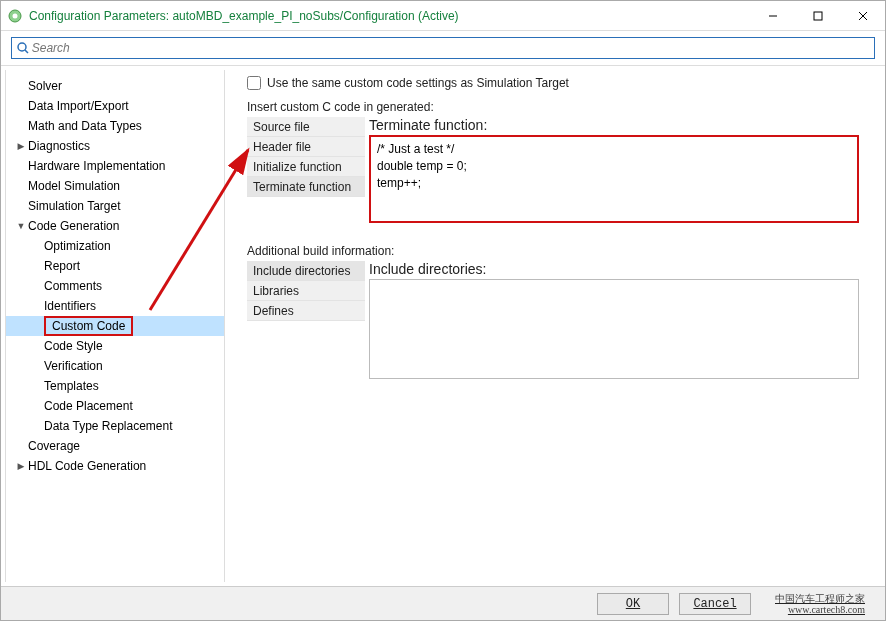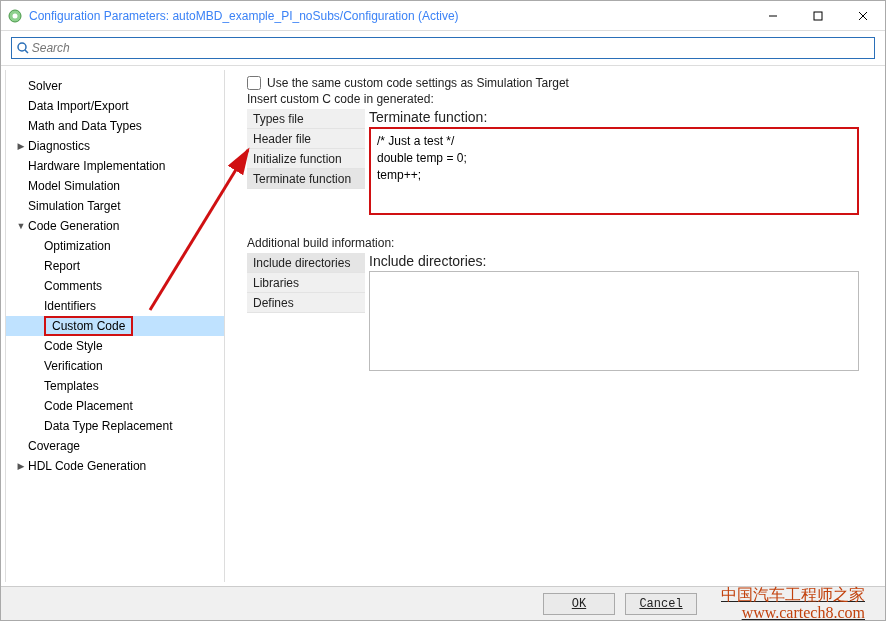--- a/index.html
+++ b/index.html
@@ -26,21 +26,21 @@
     display: flex;
     align-items: center;
     border-bottom: 1px solid #ddd;
     background: #fff;
     padding-left: 6px;
   }
   .titlebar-icon {
     width: 16px; height: 16px;
     margin-right: 6px;
   }
-  .title-text { flex: 1; font-size: 12px; color: #3b82f6; }
+  .title-text { flex: 1; font-size: 12px; color: #15803d; }
   .win-controls { display: flex; }
   .win-btn {
     width: 45px; height: 30px;
     display: flex; align-items: center; justify-content: center;
     font-size: 14px; color: #222;
     cursor: default;
   }
   .search-wrap {
     padding: 6px 10px;
   }
@@ -103,21 +103,21 @@
   }
   .tree-row .notoggle { width: 12px; }
   .right-pane {
     flex: 1;
     padding: 10px 26px 10px 22px;
     overflow: auto;
     position: relative;
   }
   .checkbox-row {
     display: flex; align-items: center;
-    margin-bottom: 2px;
+    margin-bottom: 10px;
   }
   .checkbox-row input[type=checkbox] { margin-right: 6px; width: 14px; height: 14px; }
   .section-label {
     margin: 2px 0 3px 0;
     font-size: 12px;
   }
   .hgroup {
     display: flex;
     align-items: flex-start;
     gap: 0;
@@ -193,22 +193,22 @@
     height: 22px;
     border: 1px solid #aaa;
     background: #eaeaea;
     font-size: 12px;
     font-family: Consolas, "Courier New", monospace;
     text-align: center;
     line-height: 20px;
     cursor: default;
   }
   .watermark {
-    font-size: 16px;
-    color: #c2410c;
+    font-size: 10px;
+    color: #404040;
     font-family: "SimSun", serif;
     margin-left: 14px;
     display: flex; flex-direction: column; align-items: flex-end;
     line-height: 1.1;
   }
 </style>
 </head>
 <body>
 
 <div class="window">
@@ -338,21 +338,21 @@
 
       <div class="checkbox-row">
         <input type="checkbox" style="">
         <span>Use the same custom code settings as Simulation Target</span>
       </div>
 
       <div class="section-label">Insert custom C code in generated:</div>
 
       <div class="hgroup">
         <div class="tabcol" id="code-tabs">
-            <div class="vtab">Types file</div>
+            <div class="vtab">Source file</div>
             <div class="vtab">Header file</div>
             <div class="vtab">Initialize function</div>
             <div class="vtab active">Terminate function</div>
           </div>
         <div class="group-body">
           <div class="field-label">Terminate function:</div>
           <textarea class="code-box" id="code-box" style="">/* Just a test */
 double temp = 0;
 temp++;</textarea>
         </div>

